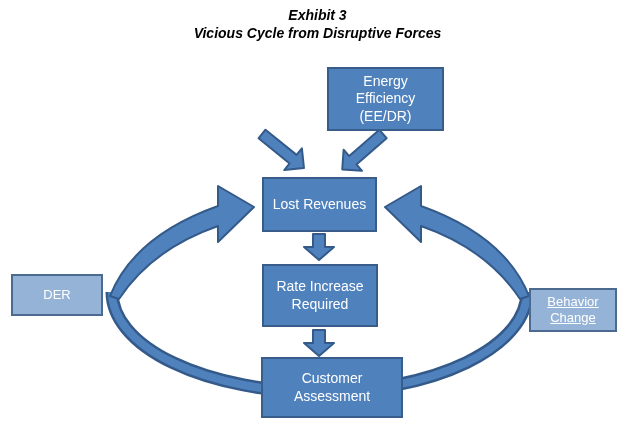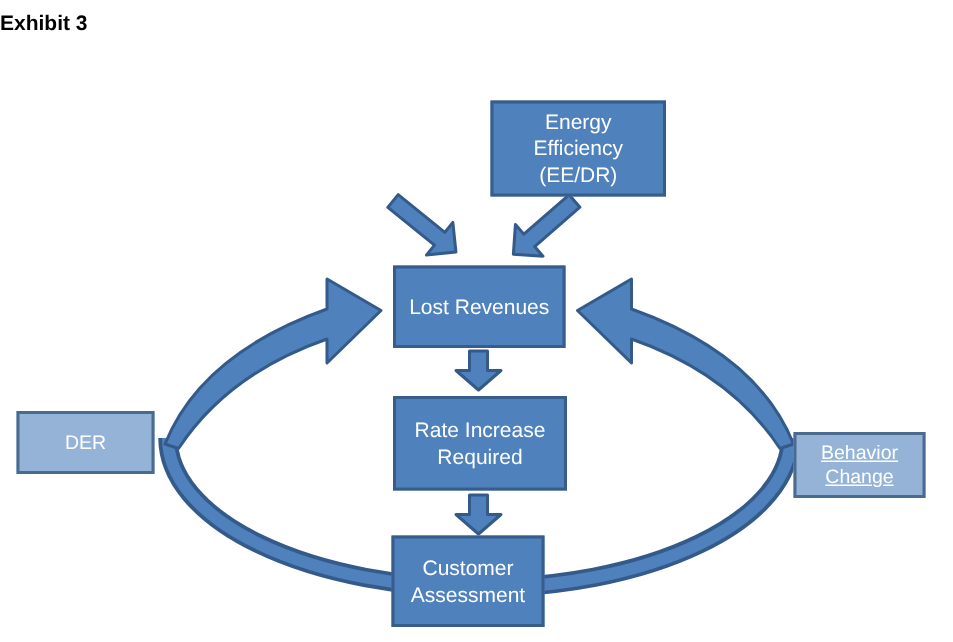--- a/index.html
+++ b/index.html
@@ -13,25 +13,26 @@
     width: 635px;
     height: 428px;
     background: #ffffff;
     overflow: hidden;
   }
   .title-block {
     position: absolute;
     top: 6px;
     left: 0;
     width: 100%;
-    text-align: left;
+    text-align: center;
     color: #000000;
     font-size: 14px;
     font-weight: bold;
     line-height: 1.3;
+    font-style: italic;
   }
   .arrow-layer {
     position: absolute;
     top: 0;
     left: 0;
   }
   .node {
     position: absolute;
     box-sizing: border-box;
     display: flex;
@@ -47,21 +48,21 @@
   }
   .node.light {
     background: #95b3d7;
     border-color: #4a6a8f;
     font-size: 13px;
   }
   .node-tech      { left: 205px; top: 67px;  width: 114px; height: 64px; }
   .node-energy    { left: 327px; top: 67px;  width: 117px; height: 64px; text-align: center; }
   .node-lost      { left: 262px; top: 177px; width: 115px; height: 55px; }
   .node-rate      { left: 262px; top: 264px; width: 116px; height: 63px; }
-  .node-customer  { left: 261px; top: 357px; width: 102px; height: 61px; }
+  .node-customer  { left: 261px; top: 357px; width: 142px; height: 61px; }
   .node-der       { left: 11px;  top: 274px; width: 92px;  height: 42px; }
   .node-behavior  { left: 529px; top: 288px; width: 88px;  height: 44px; text-decoration: underline; }
 </style>
 </head>
 <body>
 
 <div class="stage">
 
   <svg class="arrow-layer" width="635" height="428" viewBox="0 0 635 428">
 
@@ -91,20 +92,21 @@
       <path d="M-6,0 L6,0 L6,13 L15,13 L0,26 L-15,13 L-6,13 Z" fill="#4f81bd" stroke="#345a8a" stroke-width="2" stroke-linejoin="round"></path>
     </g>
 
     <g transform="translate(319,330)">
       <path d="M-6,0 L6,0 L6,13 L15,13 L0,26 L-15,13 L-6,13 Z" fill="#4f81bd" stroke="#345a8a" stroke-width="2" stroke-linejoin="round"></path>
     </g>
   </svg>
 
   <div class="title-block">
     <div>Exhibit 3</div>
+    <div>Vicious Cycle from Disruptive Forces</div>
   </div>
 
 
   <div class="node node-energy">Energy
 Efficiency
 (EE/DR)</div>
 
   <div class="node node-rate">Rate Increase
 Required</div>
 

